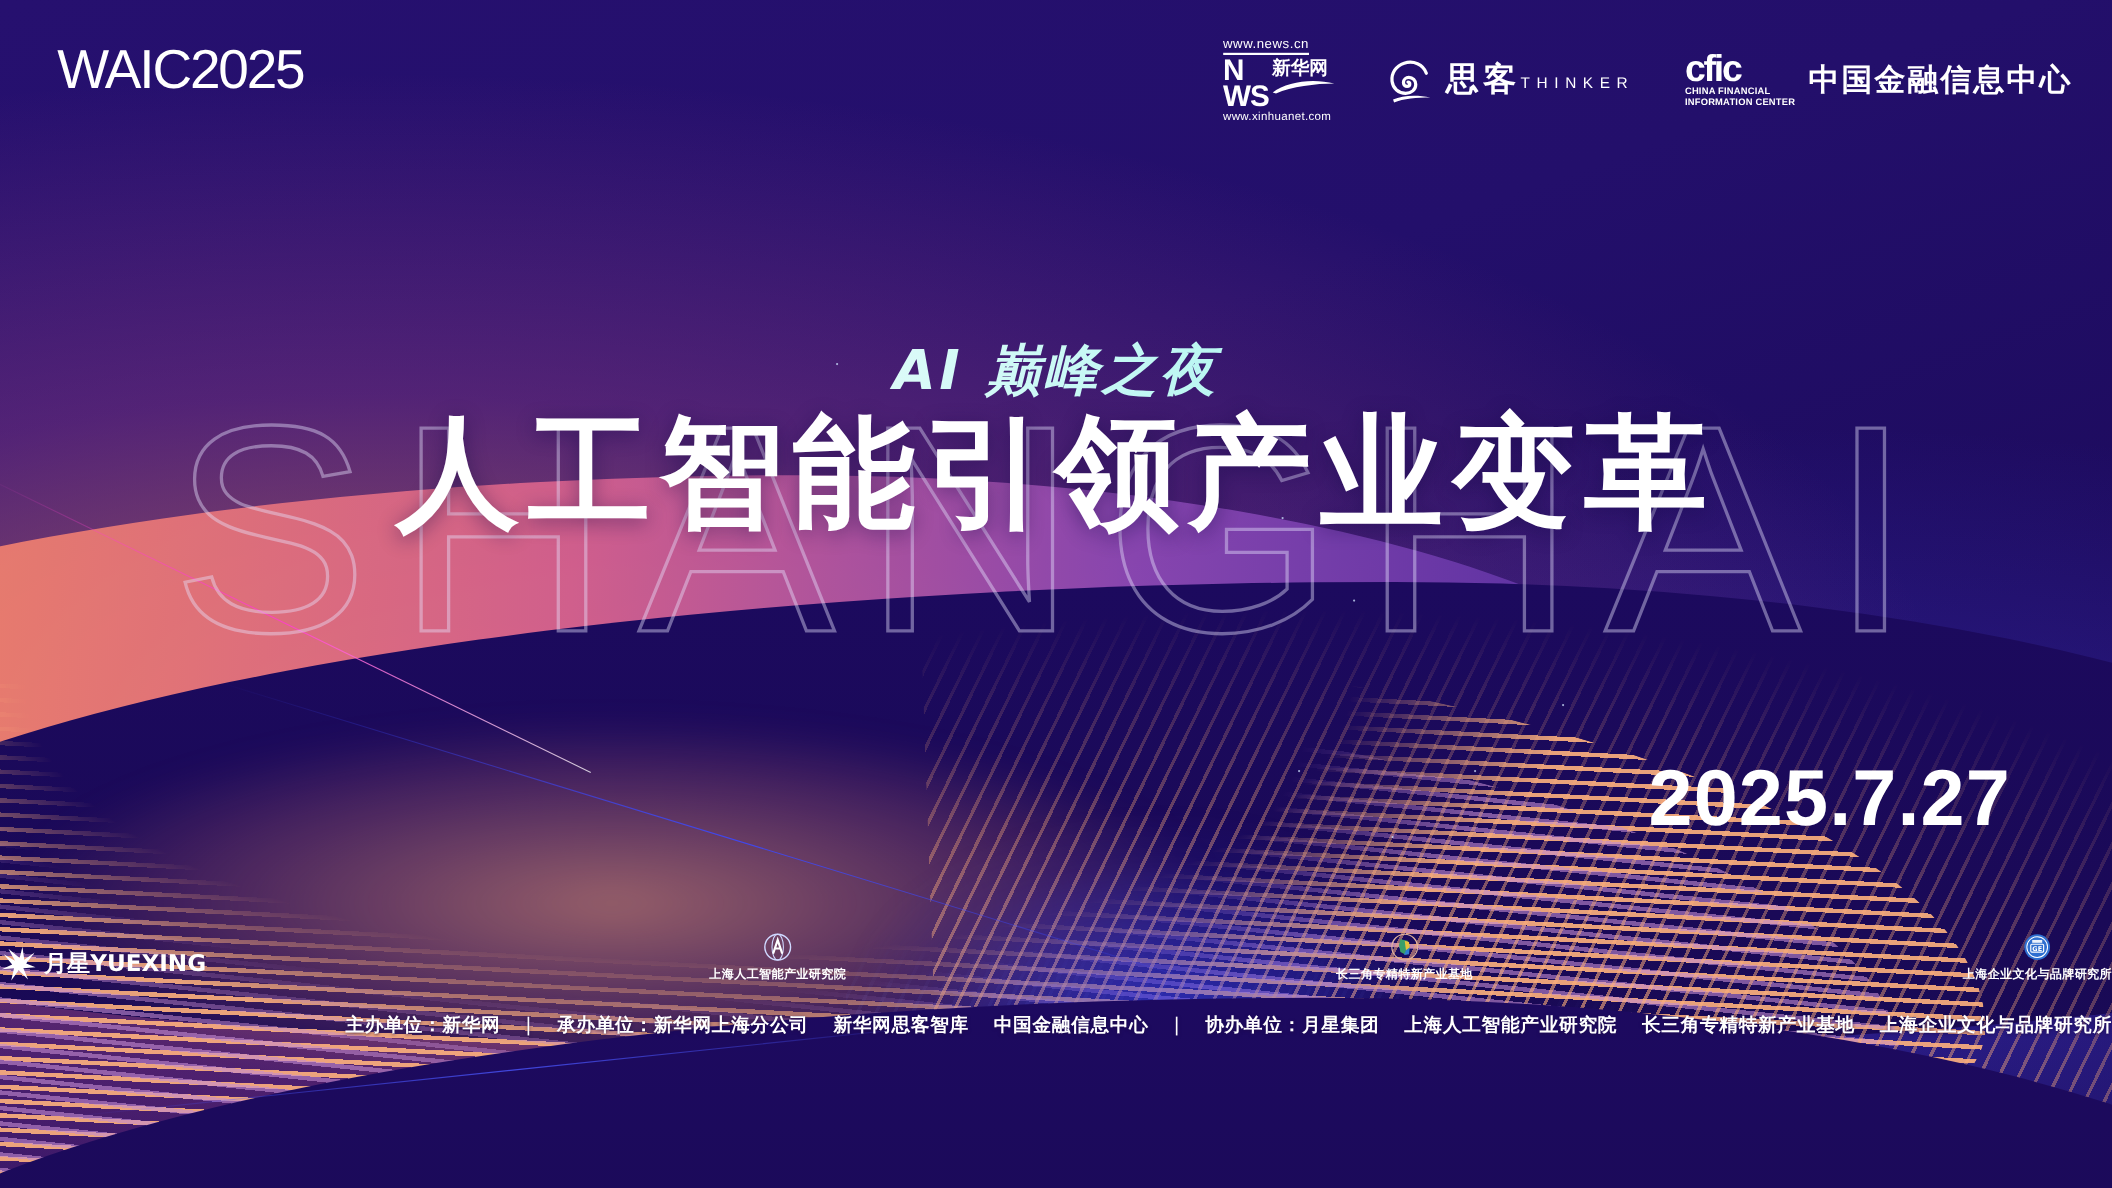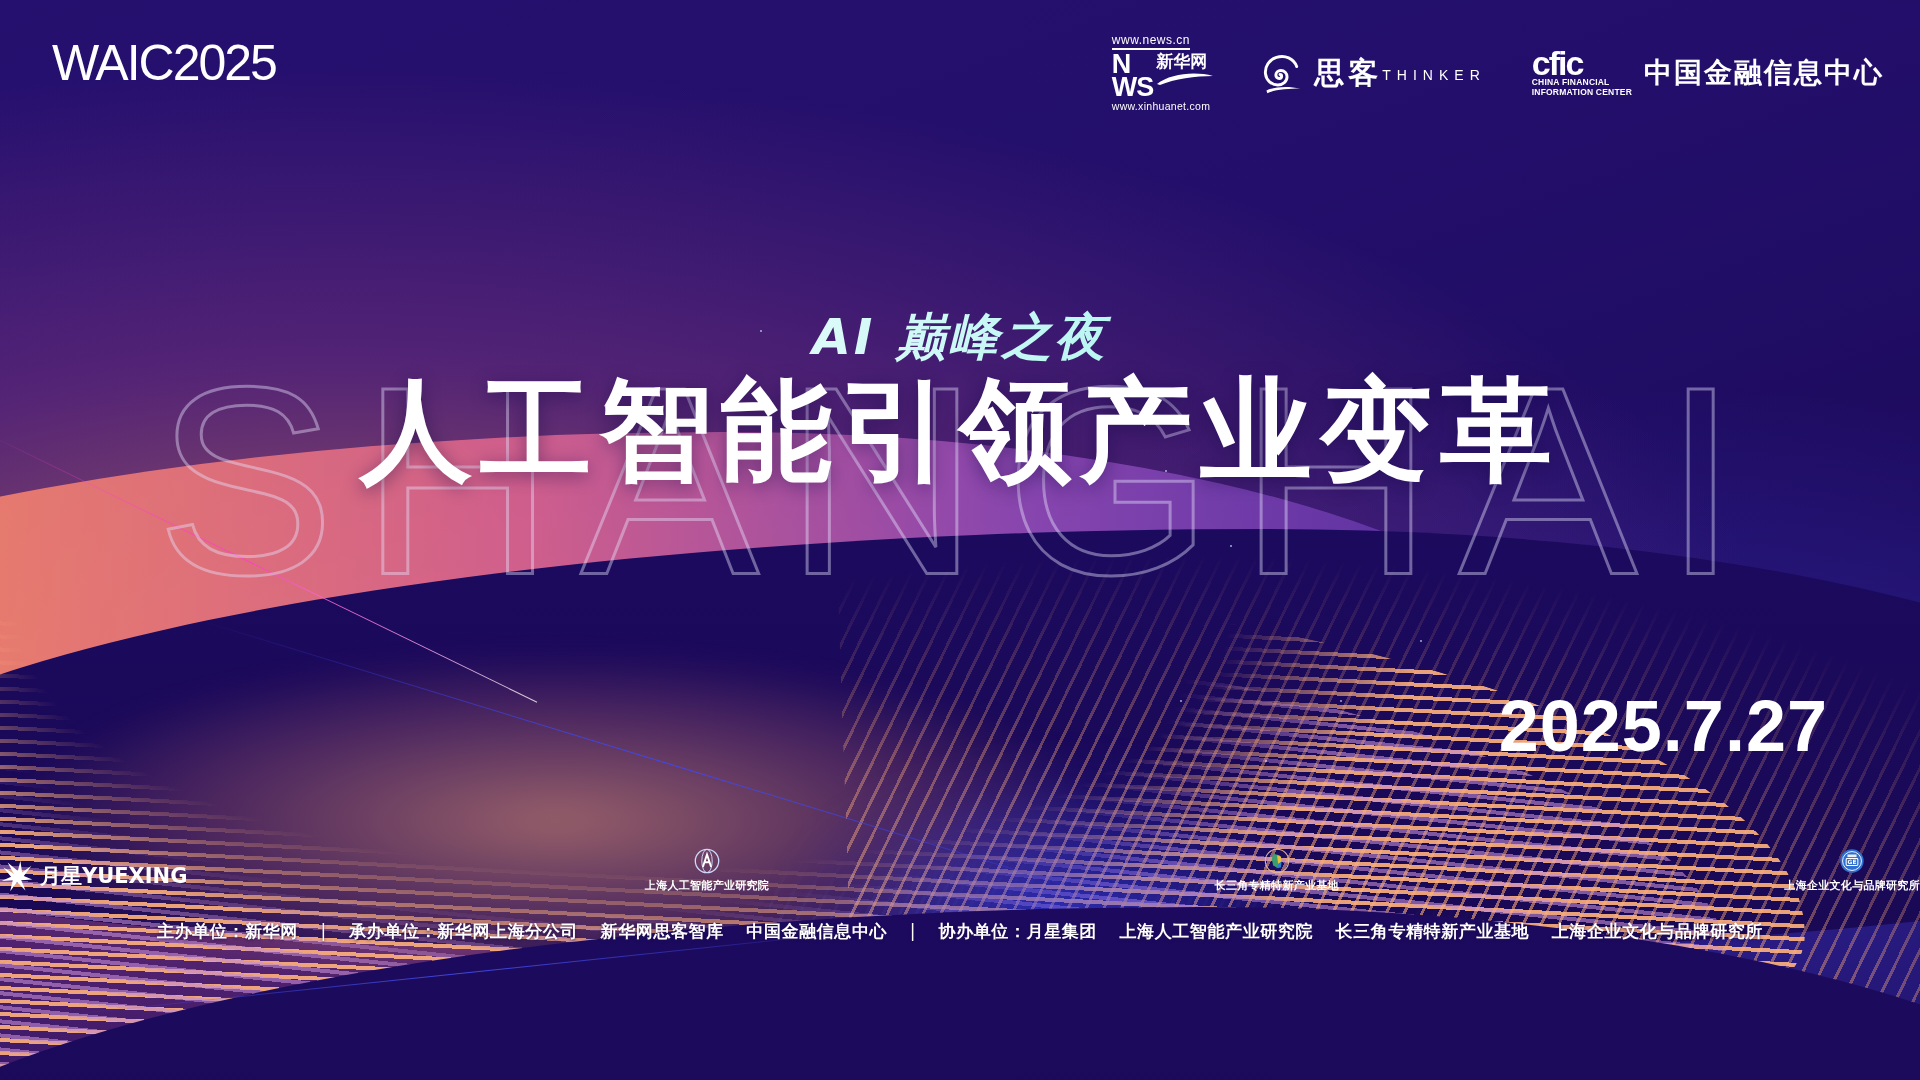--- a/index.html
+++ b/index.html
@@ -176,21 +176,21 @@
   .sp{ display:flex; flex-direction:column; align-items:center; color:#fff; }
   .sp .badge{ width:26px; height:26px; margin-bottom:4px; }
   .sp .lbl{ font-size:11px; font-weight:bold; letter-spacing:.3px; font-family:"DejaVu Sans",sans-serif; white-space:nowrap; }
 
   .sp-yx{ display:flex; align-items:center; gap:6px; color:#fff; margin-right:12px; }
   .sp-yx .mark{ width:34px; height:34px; }
   .sp-yx .txt{ font-size:21px; font-weight:bold; letter-spacing:0px; font-family:"DejaVu Sans",sans-serif; white-space:nowrap; }
 
   
   .credits{
-    position:absolute; left:0; right:0; top:920px; text-align:center;
+    position:absolute; left:0; right:0; top:920px; text-align:right;
     font-size:17px; font-weight:bold; color:#ffffff; letter-spacing:.6px;
     font-family:"DejaVu Sans","Liberation Sans",sans-serif;
     text-shadow:0 1px 3px rgba(30,10,70,0.8);
     white-space:nowrap;
   }
   .credits .sep{ padding:0 16px; font-weight:normal; }
   .credits .gap{ padding:0 8px; }
 </style>
 </head>
 <body>

